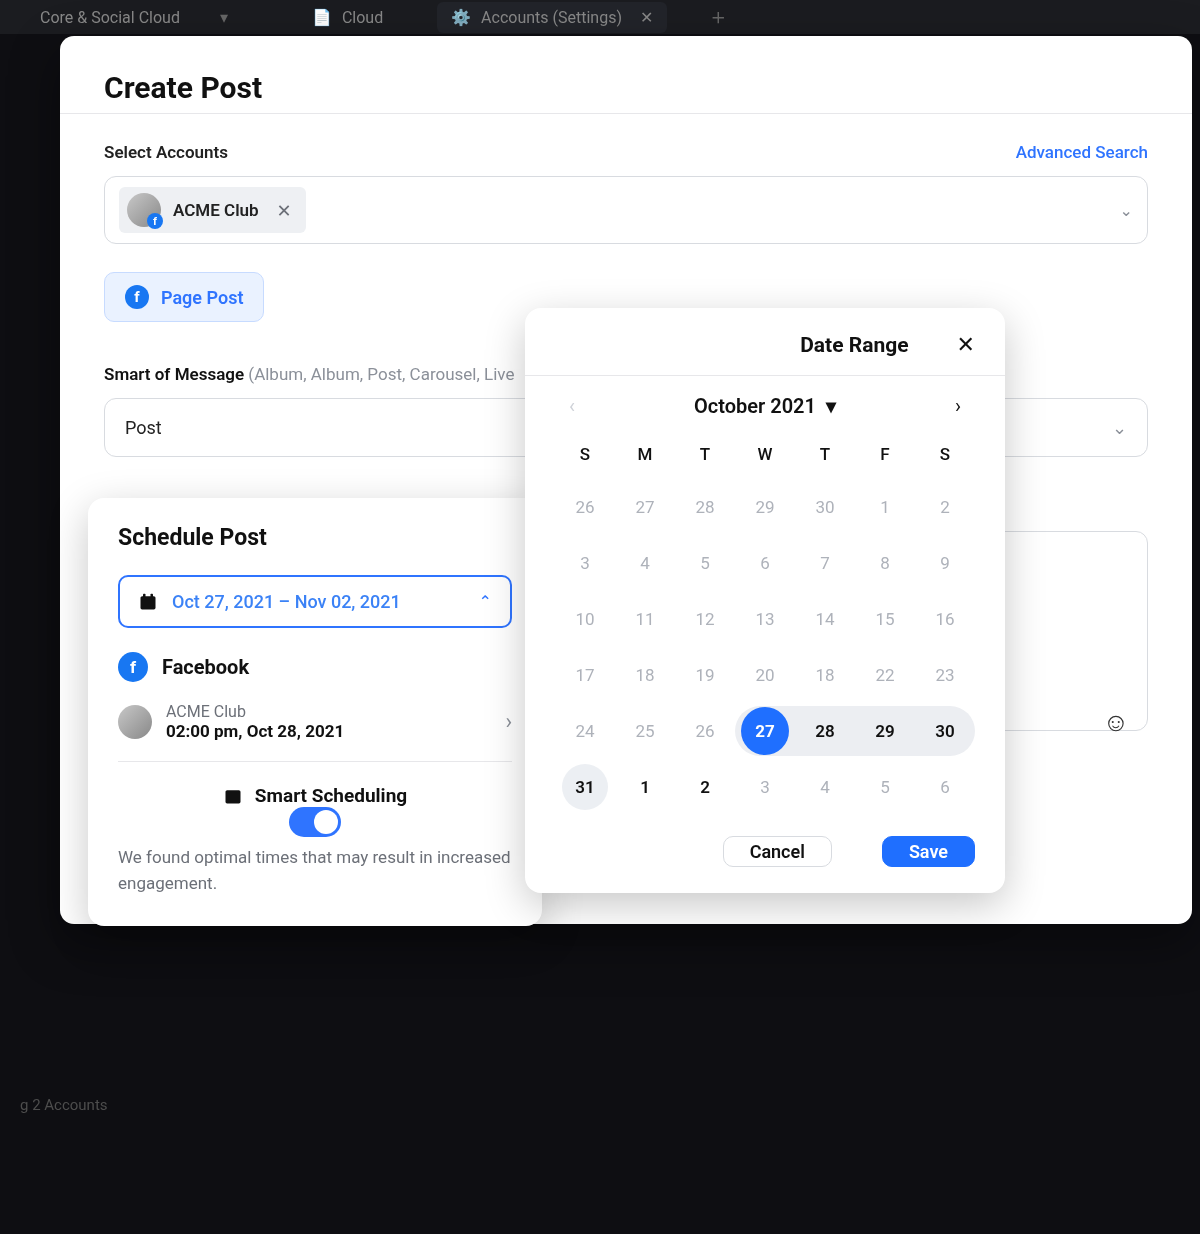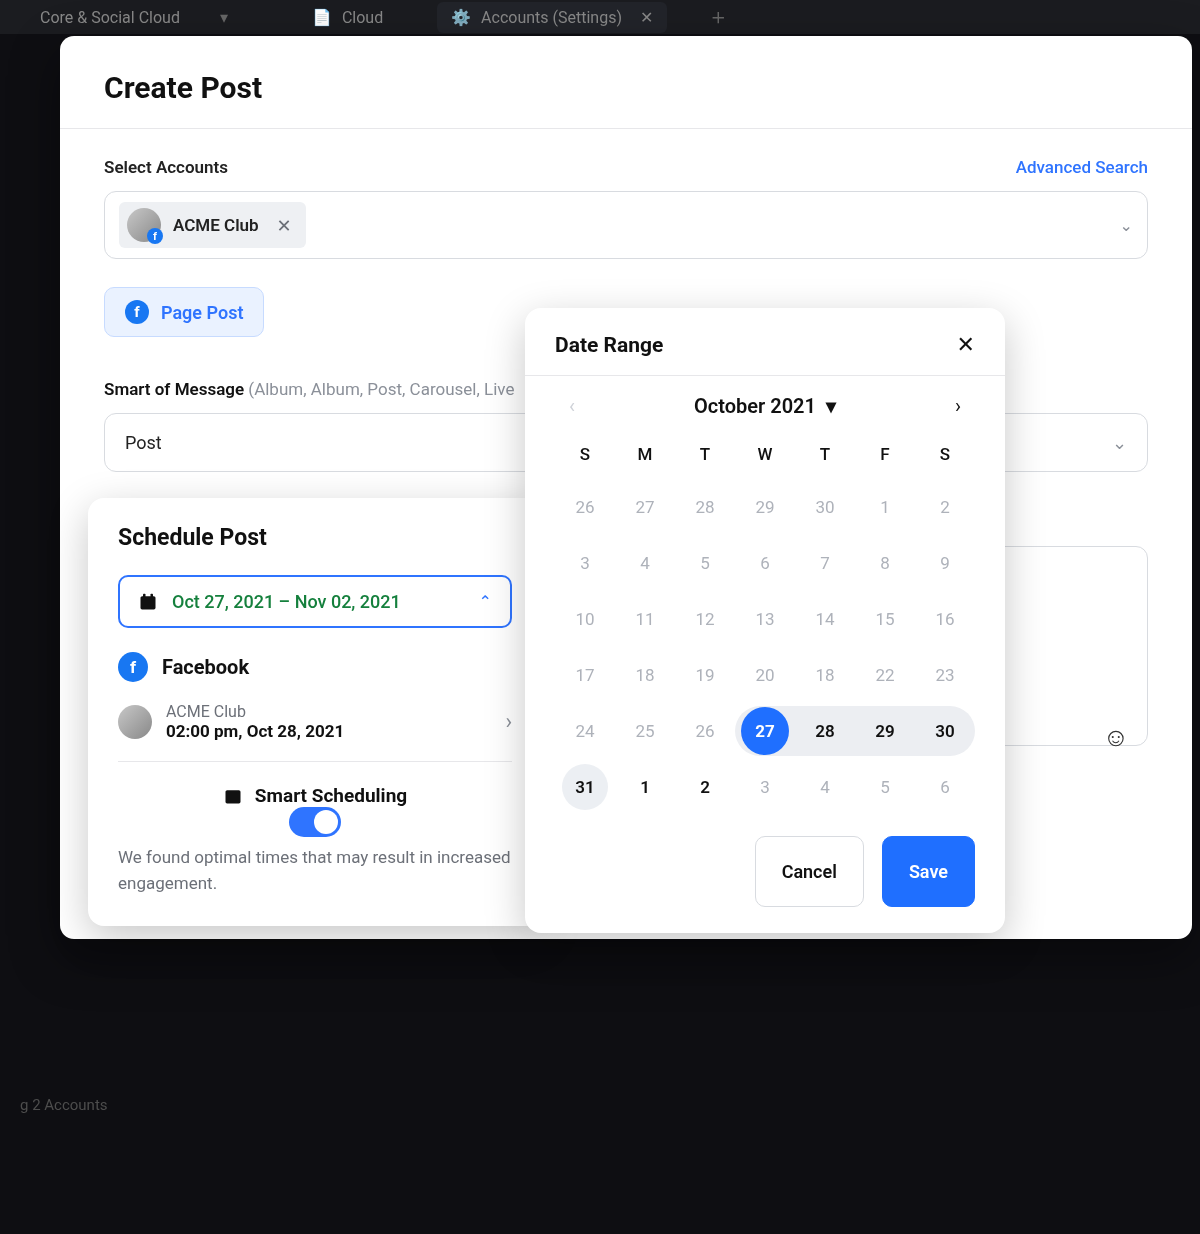--- a/index.html
+++ b/index.html
@@ -3,21 +3,21 @@
 <meta charset="utf-8">
 <style>
   * { box-sizing: border-box; margin: 0; padding: 0; font-family: -apple-system, BlinkMacSystemFont, "Segoe UI", Roboto, Helvetica, Arial, sans-serif; }
   body { background: #0e0e12; width: 1200px; height: 1234px; position: relative; overflow: hidden; color: #111; }
   .bg-top { position: absolute; top: 0; left: 0; right: 0; height: 34px; background: #1b1c20; display:flex; align-items:center; padding:0 40px; gap:40px;}
   .bg-top span { color:#888; font-size:16px;}
   .bg-top .tab { display:flex; align-items:center; gap:10px; padding:6px 14px; border-radius:6px;}
   .bg-bottom { position:absolute; left:20px; bottom:120px; color:#4d4d4d; font-size:15px;}
   
   .modal { position:absolute; top:36px; left:60px; right:8px; background:#fff; border-radius:14px; box-shadow:0 18px 50px rgba(0,0,0,.4); padding:34px 44px 70px 44px; }
-  .modal h1 { font-size:30px; font-weight:700; margin-bottom:23px;}
+  .modal h1 { font-size:30px; font-weight:700; margin-bottom:8px;}
   .hr { border:none; border-top:1px solid #e7e7ea; margin:0 -44px 28px -44px;}
   
   .section-label { font-size:17px; font-weight:600; color:#222; margin-bottom:14px; display:flex; justify-content:space-between; align-items:center;}
   .adv-link { font-size:17px; font-weight:500; color:#2f74ff; }
   
   .account-picker { border:1px solid #d8dbe0; border-radius:12px; padding:10px 14px; display:flex; align-items:center; justify-content:space-between; margin-bottom:28px;}
   .chip { display:inline-flex; align-items:center; gap:12px; background:#eef0f3; border-radius:6px; padding:6px 14px 6px 8px;}
   .avatar { width:34px; height:34px; border-radius:50%; background:linear-gradient(135deg,#c8c8c8,#888); position:relative;}
   .avatar .fb-badge{ position:absolute; bottom:-2px; right:-2px; width:16px; height:16px; border-radius:50%; background:#1877f2; color:#fff; font-size:11px; display:flex; align-items:center; justify-content:center; font-weight:700;}
   .chip-name{ font-size:17px; font-weight:600; color:#222;}
@@ -41,21 +41,21 @@
   .sched-chip{ border:2px solid #2f74ff; border-radius:12px; padding:12px 18px; display:inline-flex; align-items:center; gap:14px; color:#2f74ff; font-weight:600; font-size:19px;}
   .sched-chip .clear{ color:#111; font-weight:400; font-size:22px; margin-left:4px;}
   .pub-another{ display:flex; align-items:center; gap:12px; font-size:18px; color:#222;}
   .pub-another .box{ width:20px; height:20px; border:2px solid #60636b; border-radius:5px;}
   
   
   .sched-panel{ position:absolute; left:88px; top:498px; width:454px; background:#fff; border-radius:16px; box-shadow:0 12px 40px rgba(0,0,0,.22); padding:26px 30px 30px 30px;}
   .sched-panel h2{ font-size:23px; font-weight:700; margin-bottom:24px;}
   .sp-label{ font-size:16px; color:#444; margin-bottom:12px;}
   .date-pick{ border:2px solid #2f74ff; border-radius:10px; padding:14px 18px; display:flex; align-items:center; justify-content:space-between; margin-bottom:24px;}
-  .date-pick .txt{ font-size:18px; font-weight:500; color:#15803d; display:flex; align-items:center; gap:14px;}
+  .date-pick .txt{ font-size:18px; font-weight:500; color:#3b82f6; display:flex; align-items:center; gap:14px;}
   .date-pick .chev-up{ color:#2f74ff;}
   
   .fb-row{ display:flex; align-items:center; gap:14px; margin-bottom:16px;}
   .fb-row .fb-circle{ width:30px; height:30px; font-size:17px;}
   .fb-row .name{ font-size:20px; font-weight:700;}
   
   .acct-row{ display:flex; align-items:center; gap:14px; padding:4px 0 20px 0; border-bottom:1px solid #e7e7ea;}
   .acct-row .avatar{width:34px;height:34px;}
   .acct-row .col{flex:1;}
   .acct-row .a1{ font-size:16px; color:#6c7078;}
@@ -64,42 +64,42 @@
   
   .smart{ padding-top:22px;}
   .smart-head{ display:flex; align-items:center; justify-content:space-between; margin-bottom:8px;flex-direction:column;}
   .smart-head .lab{ display:flex; align-items:center; gap:12px; font-size:19px; font-weight:700;}
   .toggle{ width:52px; height:30px; border-radius:15px; background:#2f74ff; position:relative;}
   .toggle::after{ content:''; position:absolute; width:24px; height:24px; background:#fff; border-radius:50%; top:3px; right:3px;}
   .smart-desc{ font-size:17px; color:#6c7078; line-height:1.5;}
   
   
   .dr{ position:absolute; left:525px; top:308px; width:480px; background:#fff; border-radius:16px; box-shadow:0 12px 40px rgba(0,0,0,.22); padding:24px 30px 26px 30px;}
-  .dr-head{ display:flex; justify-content:space-between; align-items:center; padding-bottom:18px;}
+  .dr-head{ display:flex; justify-content:flex-end; align-items:center; padding-bottom:18px;gap:48px;}
   .dr-head h3{ font-size:21px; font-weight:700;}
   .dr-x{ font-size:22px; color:#111;}
   .dr-sep{ border:none; border-top:1px solid #e7e7ea; margin:0 -30px 18px -30px;}
   .month-row{ display:flex; align-items:center; justify-content:space-between; margin-bottom:18px; padding:0 4px;}
   .month-row .nav{ width:26px; text-align:center; font-size:20px; color:#111;}
   .month-row .nav.dis{ color:#cfd2d8;}
   .month-lbl{ font-size:20px; font-weight:600; display:flex; align-items:center; gap:10px;}
   
   .cal{ display:grid; grid-template-columns:repeat(7,1fr); text-align:center; row-gap:6px;}
   .cal .dh{ font-size:17px; color:#111; font-weight:500; padding:8px 0 12px 0;}
   .cal .d{ font-size:17px; color:#aeb2ba; height:50px; display:flex; align-items:center; justify-content:center; position:relative;}
   .cal .d.in{ color:#111; font-weight:600;}
   .cal .d.sel{ background:#eceef2; }
   .cal .d.sel-first{ background:#eceef2; border-radius:25px 0 0 25px;}
   .cal .d.sel-first .bub{ position:absolute; width:48px; height:48px; border-radius:50%; background:#1f6fff; color:#fff; display:flex; align-items:center; justify-content:center; font-weight:700;}
   .cal .d.sel-last{ background:#eceef2; border-radius:0 25px 25px 0; color:#111; font-weight:600;}
   .cal .d.circle-muted::before{content:''; position:absolute; width:46px; height:46px; border-radius:50%; background:#eceff3;}
   .cal .d.circle-muted span{position:relative;z-index:1;}
   
   .dr-actions{ display:flex; justify-content:flex-end; gap:18px; margin-top:24px;}
-  .btn{ padding:24px 26px; border-radius:10px; font-size:18px; font-weight:600;}
+  .btn{ padding:4px 26px; border-radius:10px; font-size:18px; font-weight:600;margin-left:32px;}
   .btn-outline{ border:1px solid #d8dbe0; background:#fff; color:#111;}
   .btn-primary{ background:#1f6fff; color:#fff; border:1px solid #1f6fff;}
   
   svg.ico{width:20px;height:20px;display:block;}
 </style>
 </head>
 <body>
 
 <div class="bg-top">
   <span>Core &amp; Social Cloud</span>

